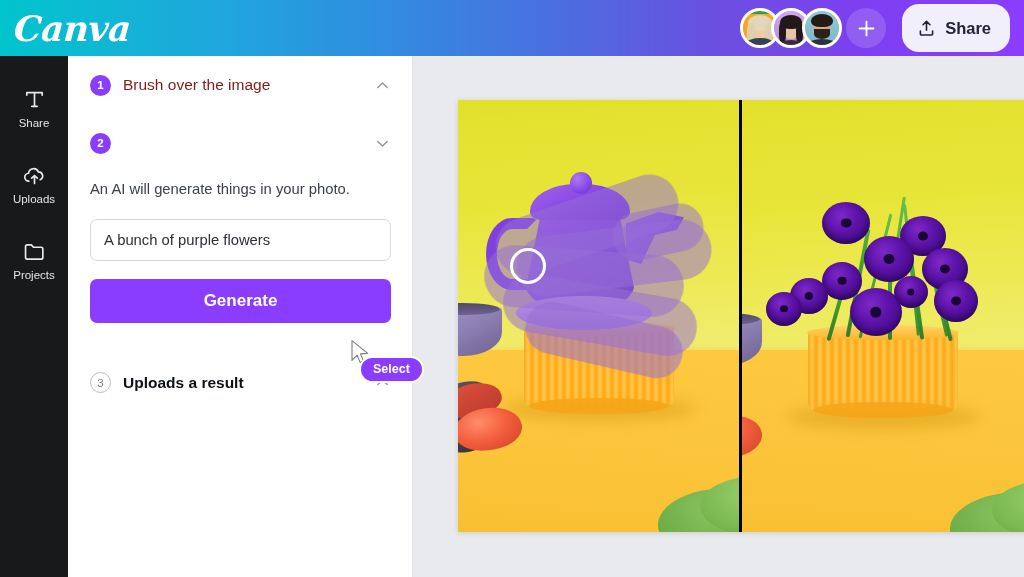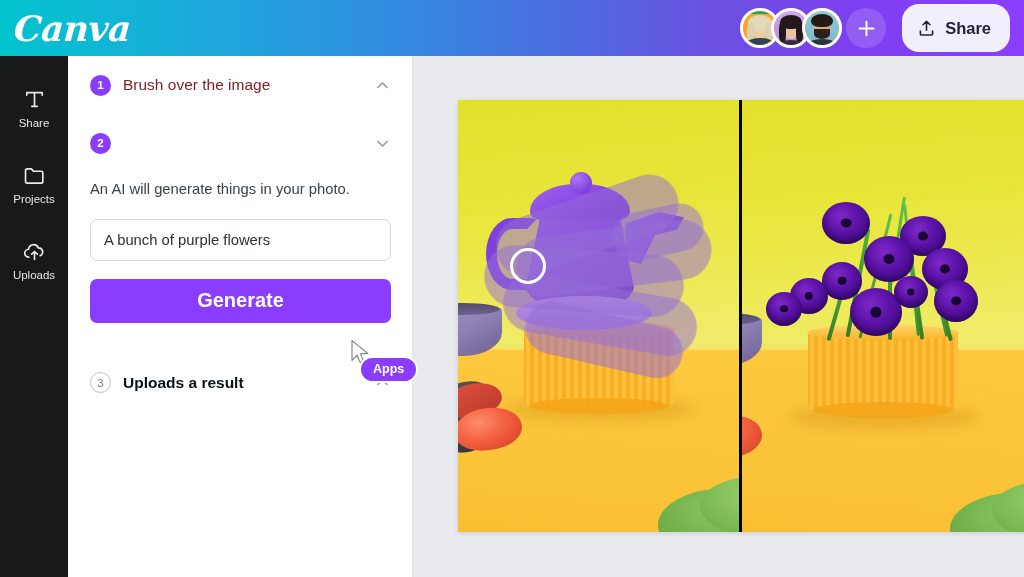--- a/index.html
+++ b/index.html
@@ -149,21 +149,21 @@
     border: 1px solid #d6d8dd; border-radius: 7px;
     padding: 0 13px;
     font-family: "Liberation Sans", sans-serif;
     font-size: 14.8px; color: #2b2f36;
     background: #fff; outline: none;
   }
   .generate-btn {
     margin-top: 18px;
     width: 301px; height: 44px;
     background: #8b3dff; border: none; border-radius: 7px;
-    color: #ffffff; font-size: 20px; font-weight: bold;
+    color: #ffffff; font-size: 17px; font-weight: bold;
     font-family: "Liberation Sans", sans-serif;
     cursor: pointer;
   }
   .step3-wrap { margin-top: 31px; }
 
   
   .canvas-area {
     position: absolute; left: 413px; top: 56px;
     width: 611px; height: 521px;
     background: #e8eaed;
@@ -421,31 +421,31 @@
 
     <div class="rail-item">
       <svg width="25" height="25" viewBox="0 0 24 24">
         <path d="M4.6 5.4h14.8M12 5.4v13.2M4.6 5.4v2.4M19.4 5.4v2.4M9.4 18.6h5.2" stroke="#e8e9ea" stroke-width="1.6" stroke-linecap="round"></path>
       </svg>
       <span class="rail-label">Share</span>
     </div>
 
     <div class="rail-item">
       <svg width="25" height="25" viewBox="0 0 24 24">
-        <path d="M3.4 7.2a1.6 1.6 0 0 1 1.6-1.6h4l2 2.3h7.4a1.6 1.6 0 0 1 1.6 1.6v8.2a1.6 1.6 0 0 1-1.6 1.6H5a1.6 1.6 0 0 1-1.6-1.6V7.2z" stroke="#e8e9ea" stroke-width="1.6" fill="none" stroke-linejoin="round"></path>
-      </svg>
-      <span class="rail-label">Projects</span>
-    </div>
-
-    <div class="rail-item">
-      <svg width="25" height="25" viewBox="0 0 24 24">
         <path d="M6.6 17.4a3.8 3.8 0 0 1-.3-7.6 4.9 4.9 0 0 1 9.4-1.3 3.9 3.9 0 0 1 1.7 7.5" stroke="#e8e9ea" stroke-width="1.6" fill="none" stroke-linecap="round"></path>
         <path d="M12 19.6v-7.3M9.3 14.6L12 12l2.7 2.6" stroke="#e8e9ea" stroke-width="1.6" fill="none" stroke-linecap="round" stroke-linejoin="round"></path>
       </svg>
       <span class="rail-label">Uploads</span>
+    </div>
+
+    <div class="rail-item">
+      <svg width="25" height="25" viewBox="0 0 24 24">
+        <path d="M3.4 7.2a1.6 1.6 0 0 1 1.6-1.6h4l2 2.3h7.4a1.6 1.6 0 0 1 1.6 1.6v8.2a1.6 1.6 0 0 1-1.6 1.6H5a1.6 1.6 0 0 1-1.6-1.6V7.2z" stroke="#e8e9ea" stroke-width="1.6" fill="none" stroke-linejoin="round"></path>
+      </svg>
+      <span class="rail-label">Projects</span>
     </div>
 
   </div>
 
   <div class="panel">
 
 
     <div class="panel-body">
 
       
@@ -573,16 +573,16 @@
       </div>
 
       <div class="split-line"></div>
     </div>
   </div>
 
   <div class="remote-cursor">
     <svg class="cursor-arrow" width="20" height="26" viewBox="0 0 20 26">
       <path d="M2 1.6L2 21.4l5.1-5.2 3.1 7.4 3.4-1.5-3.1-7.2 7.2-0.5L2 1.6z" fill="#ffffff" stroke="#7a7f87" stroke-width="1.1" stroke-linejoin="round"></path>
     </svg>
-    <div class="cursor-label">Apps</div>
+    <div class="cursor-label">Select</div>
   </div>
 
 </div>
 
 </body></html>

